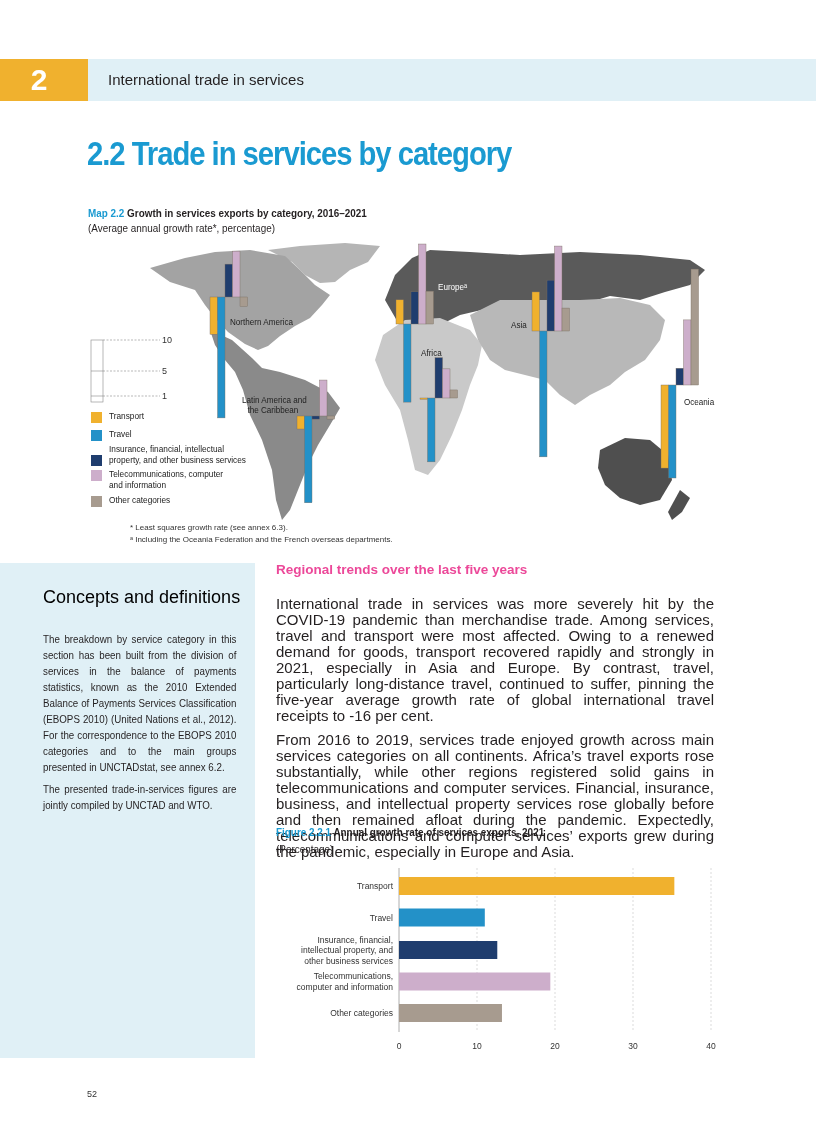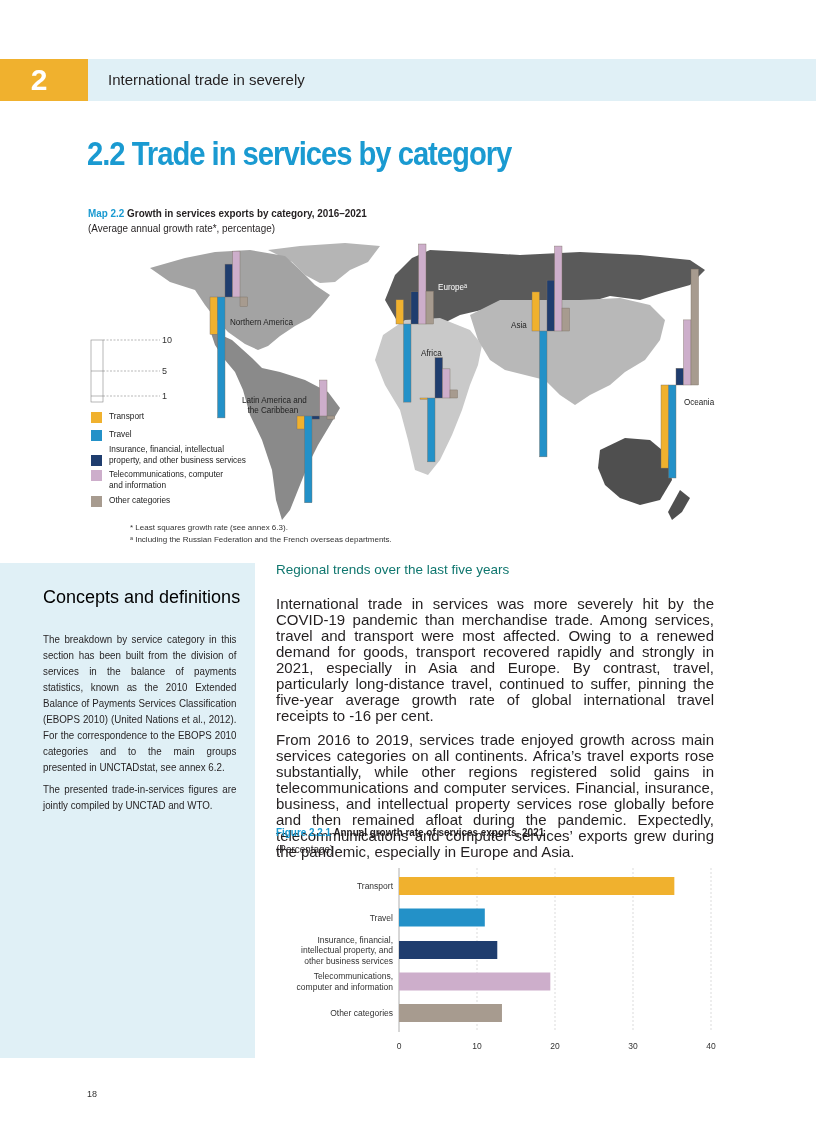--- a/index.html
+++ b/index.html
@@ -27,34 +27,34 @@
   .legend-swatch { width: 11px; height: 11px; margin-right: 7px; flex: none; margin-top: 1px; }
   .legend-text { font-size: 9px; line-height: 11px; color: #222; transform: scaleX(0.92); transform-origin: left top; }
 
   .footnote { position: absolute; left: 88px; font-size: 8px; color: #333; white-space: nowrap; margin-left: 42px; }
 
   .concepts { position: absolute; left: 0; top: 563px; width: 255px; height: 495px; background: #e0f0f6; }
   .concepts-title { position: absolute; left: 43px; top: 587px; font-size: 18px; color: #000000; white-space: nowrap; }
   .concepts-body { position: absolute; left: 43px; top: 631px; width: 194px; font-size: 10.5px; line-height: 16px; color: #231f20; text-align: justify; transform: scaleX(0.93); transform-origin: left top; width: 208px; }
   .concepts-body p { margin-bottom: 6px; }
 
-  .regional-title { position: absolute; left: 276px; top: 562px; font-size: 13.5px; font-weight: normal; color: #0f766e; white-space: nowrap; }
+  .regional-title { position: absolute; left: 276px; top: 562px; font-size: 13.5px; font-weight: bold; color: #ec4899; white-space: nowrap; }
   .regional-body { position: absolute; left: 276px; top: 596px; width: 438px; font-size: 15px; line-height: 16px; color: #231f20; text-align: justify; }
   .regional-body p { margin-bottom: 8px; }
 
   #bar-svg { position: absolute; left: 270px; top: 860px; width: 460px; height: 200px; }
 
   .page-num { position: absolute; left: 87px; top: 1089px; font-size: 9px; color: #333; }
 </style>
 </head>
 <body>
 
 <div class="header-band"></div>
 <div class="chapter-box">2</div>
-<div class="chapter-title">International trade in severely</div>
+<div class="chapter-title">International trade in services</div>
 
 <div class="section-title">2.2 Trade in services by category</div>
 
 <div class="fig-caption" style="left:88px; top:207px;">
   <span class="num">Map 2.2</span>
   <span>Growth in services exports by category, 2016–2021</span>
 </div>
 <div class="fig-sub" style="left:88px; top:222px;">(Average annual growth rate*, percentage)</div>
 
 <svg id="map-svg" viewBox="0 0 816 560">
@@ -155,21 +155,21 @@
       <div>and information</div>
     </div>
   </div>
   <div class="legend-item" style="top:84px;">
     <div class="legend-swatch" style="background:#a79b8f;"></div>
     <div class="legend-text">Other categories</div>
   </div>
 </div>
 
 <div class="footnote" style="top:523px;">* Least squares growth rate (see annex 6.3).</div>
-<div class="footnote" style="top:535px;">ᵃ Including the Russian Federation and the French overseas departments.</div>
+<div class="footnote" style="top:535px;">ᵃ Including the Oceania Federation and the French overseas departments.</div>
 
 <div class="concepts"></div>
 <div class="concepts-title">Concepts and definitions</div>
 <div class="concepts-body">
   <p>The breakdown by service category in this section has been built from the division of services in the balance of payments statistics, known as the 2010 Extended Balance of Payments Services Classification (EBOPS 2010) (United Nations et al., 2012). For the correspondence to the EBOPS 2010 categories and to the main groups presented in UNCTADstat, see annex 6.2.</p>
   <p>The presented trade-in-services figures are jointly compiled by UNCTAD and WTO.</p>
 </div>
 
 <div class="regional-title">Regional trends over the last five years</div>
 <div class="regional-body">
@@ -202,13 +202,13 @@
     <text x="123" y="82.5" text-anchor="end" font-size="8.5" fill="#333" font-family="Liberation Sans, sans-serif">Insurance, financial,</text>
     <text x="123" y="93" text-anchor="end" font-size="8.5" fill="#333" font-family="Liberation Sans, sans-serif">intellectual property, and</text>
     <text x="123" y="103.5" text-anchor="end" font-size="8.5" fill="#333" font-family="Liberation Sans, sans-serif">other business services</text>
     <rect x="129" y="112.5" width="151.32" height="18" fill="#cdaecb"></rect>
     <text x="123" y="119.25" text-anchor="end" font-size="8.5" fill="#333" font-family="Liberation Sans, sans-serif">Telecommunications,</text>
     <text x="123" y="129.75" text-anchor="end" font-size="8.5" fill="#333" font-family="Liberation Sans, sans-serif">computer and information</text>
     <rect x="129" y="144" width="102.96" height="18" fill="#a79b8f"></rect>
     <text x="123" y="156" text-anchor="end" font-size="8.5" fill="#333" font-family="Liberation Sans, sans-serif">Other categories</text>
   </svg>
 
-<div class="page-num">18</div>
+<div class="page-num">52</div>
 
 </body></html>

